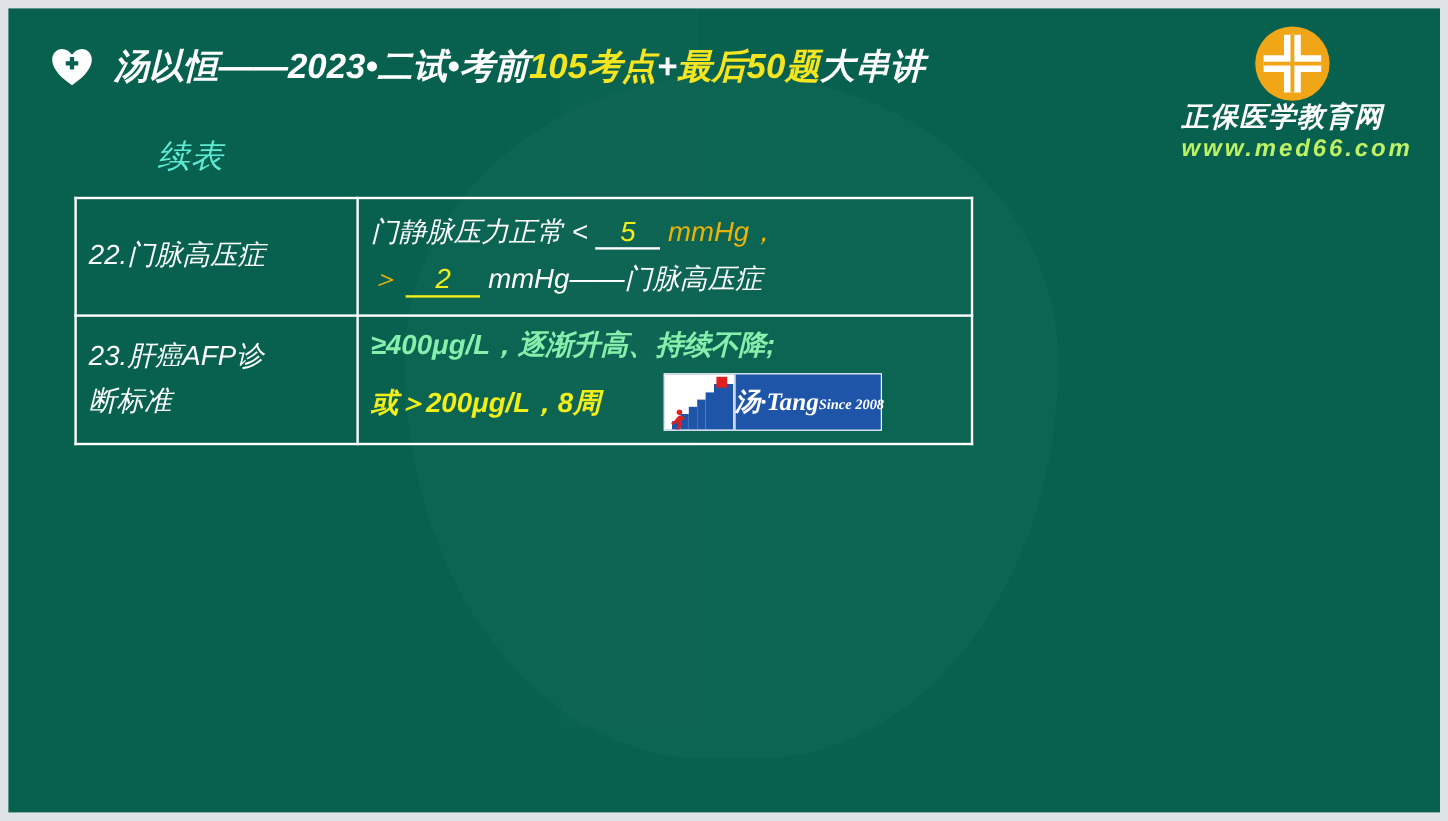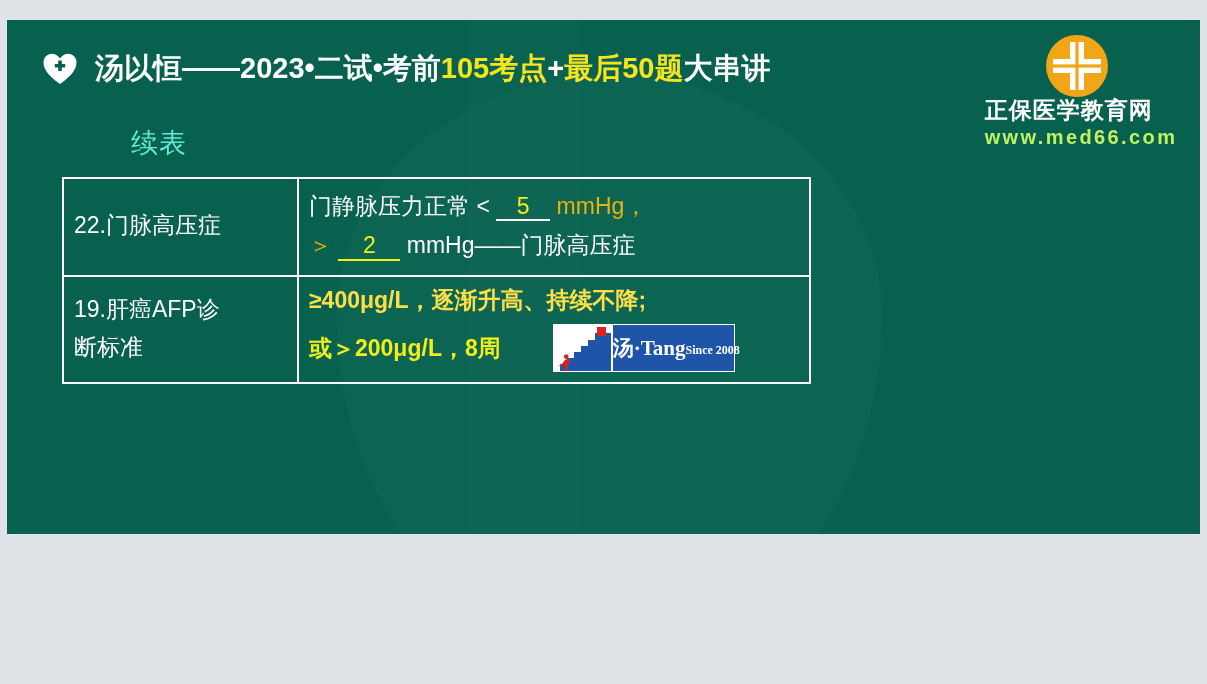--- a/index.html
+++ b/index.html
@@ -12,25 +12,26 @@
     position: relative;
     width: 1207px;
     height: 684px;
     overflow: hidden;
     background: #dfe3e8;
   }
   
   #slide {
     position: absolute;
     left: 7px;
-    top: 20px;
+    top: 7px;
     width: 1193px;
-    height: 514px;
+    height: 670px;
     background: #08614f;
     overflow: hidden;
+    font-style: italic;
   }
   
   .wm {
     position: absolute;
     background: rgba(255,255,255,0.018);
     pointer-events: none;
   }
   .wm.oval {
     left: 330px; top: 55px;
     width: 545px; height: 570px;
@@ -149,21 +150,21 @@
     line-height: 1.15;
   }
   .blank-y {
     display: inline-block;
     min-width: 62px;
     border-bottom: 2px solid #f2ee1a;
     text-align: center;
     color: #f2ee1a;
     line-height: 1.15;
   }
-  .r23line1 { font-size: 23px; color: #fde047; font-weight: bold; }
+  .r23line1 { font-size: 23px; color: #86efac; font-weight: bold; }
   .r23line2 {
     font-size: 23px;
     color: #f2ee1a;
     font-weight: bold;
     display: flex;
     align-items: center;
     gap: 52px;
     margin-top: 8px;
   }
   
@@ -284,21 +285,21 @@
                 <span class="blank-y">2</span>
                 <span>mmHg——门脉高压症</span>
               </div>
             </div>
           </td>
         </tr>
 
         <tr>
           <td class="col-a">
             <div class="rowlabel">
-              <div>19.肝癌AFP诊</div>
+              <div>23.肝癌AFP诊</div>
               <div>断标准</div>
             </div>
           </td>
           <td class="col-b">
             <div class="r23line1">≥400μg/L，逐渐升高、持续不降;</div>
             <div class="r23line2">
               <span>或＞200μg/L，8周</span>
 
               <span id="tang-logo">
                 <span id="tang-left">

